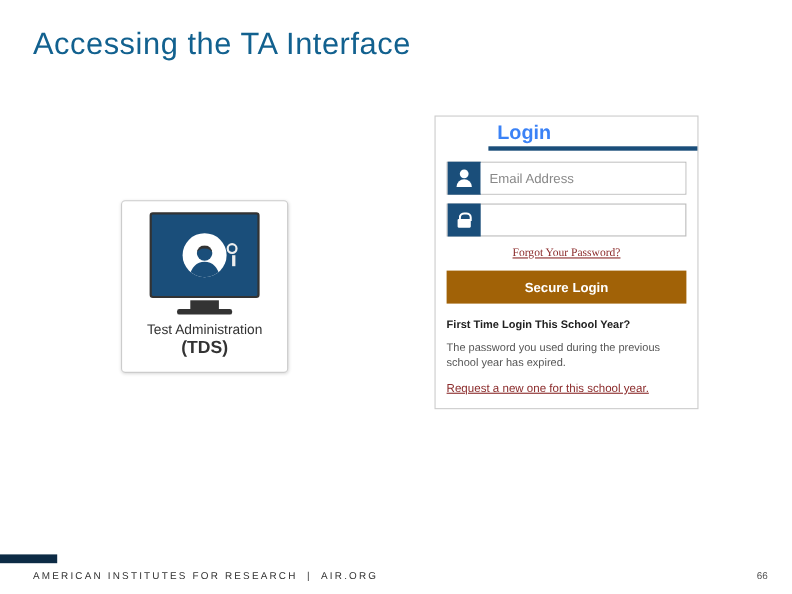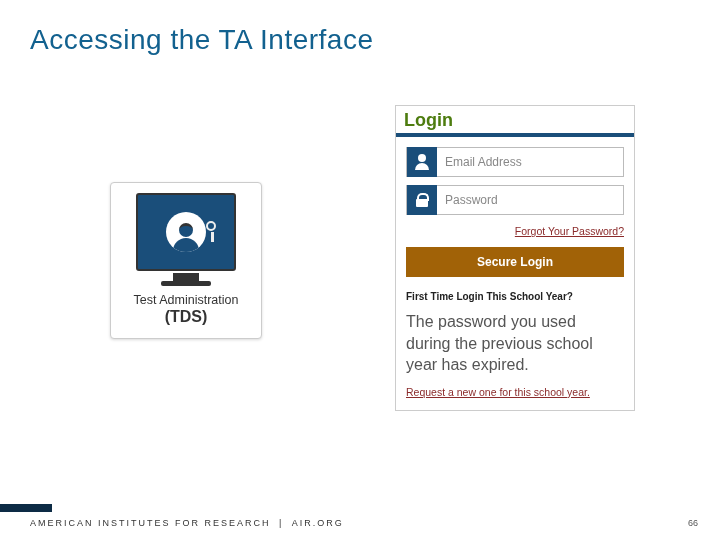--- a/index.html
+++ b/index.html
@@ -15,37 +15,37 @@
   .avatar { width:40px; height:40px; background:#fff; border-radius:50%; display:flex; flex-direction:column; align-items:center; justify-content:flex-end; overflow:hidden; }
   .avatar-head { width:14px; height:14px; border-radius:50%; background:#1a4e7a; margin-bottom:1px; border-top:3px solid #333; }
   .avatar-body { width:26px; height:14px; border-radius:13px 13px 0 0; background:#1a4e7a; }
   .key { position:absolute; right:18px; top:26px; width:10px; height:10px; border:2px solid #eee; border-radius:50%; }
   .key::after { content:""; position:absolute; left:3px; top:9px; width:3px; height:10px; background:#eee; }
   .ta-card-label { font-size:12.5px; color:#333; margin-top:6px; line-height:1.3; }
   .ta-card-sub { font-size:16px; color:#333; font-weight:600; }
 
   
   .login-panel { position:absolute; left:395px; top:105px; width:240px; border:1px solid #ccc; background:#fff; }
-  .login-title { font-size:18px; font-weight:700; color:#4d7c0f; padding:4px 8px 2px; border-bottom:4px solid #1a4e7a; }
+  .login-title { font-size:18px; font-weight:700; color:#3b82f6; padding:4px 8px 2px; border-bottom:4px solid #1a4e7a;margin-left:48px; }
   .login-body { padding:10px 10px 12px; }
   .field { display:flex; align-items:center; border:1px solid #bbb; margin-bottom:8px; height:30px; }
   .field-icon { width:30px; height:30px; background:#1a4e7a; display:flex; align-items:center; justify-content:center; flex-shrink:0; }
   .field-input { flex:1; border:none; height:28px; padding:0 8px; font-size:12px; color:#0c4a6e; outline:none; }
   .field-input::placeholder { color:#888; }
   .person-icon { width:16px; height:16px; position:relative; }
   .person-icon::before { content:""; position:absolute; left:4px; top:0; width:8px; height:8px; border-radius:50%; background:#fff; }
   .person-icon::after { content:""; position:absolute; left:1px; bottom:0; width:14px; height:7px; border-radius:7px 7px 0 0; background:#fff; }
   .lock-icon { width:14px; height:14px; position:relative; }
   .lock-icon::before { content:""; position:absolute; left:2px; top:0; width:8px; height:6px; border:2px solid #fff; border-bottom:none; border-radius:5px 5px 0 0; }
   .lock-icon::after { content:""; position:absolute; left:1px; bottom:0; width:12px; height:8px; background:#fff; border-radius:1px; }
-  .forgot { text-align:right; font-size:10.5px; padding:2px 0 10px; }
+  .forgot { text-align:center; font-size:10.5px; padding:2px 0 10px;font-family:Liberation Serif, serif; }
   .forgot a, .request a { color:#8b2b2b; text-decoration:underline; cursor:pointer; }
   .secure-btn { width:100%; background:#a16207; color:#fff; border:none; height:30px; font-size:12px; font-weight:600; cursor:pointer; }
   .first-time { font-size:10px; font-weight:700; color:#222; line-height:1.2; margin:14px 0 8px; }
-  .expired { font-size:16px; color:#555; line-height:1.35; margin-bottom:10px; }
+  .expired { font-size:10px; color:#555; line-height:1.35; margin-bottom:10px; }
   .request { font-size:10.5px; }
 
   
   .footer-bar { position:absolute; left:0; bottom:28px; width:52px; height:8px; background:#0d2b45; }
   .footer-text { position:absolute; left:30px; bottom:12px; font-size:9px; letter-spacing:2px; color:#333; }
   .footer-sep { margin:0 4px; }
   .page-num { position:absolute; right:22px; bottom:12px; font-size:9px; color:#555; }
 </style>
 </head>
 <body>
@@ -72,21 +72,20 @@
     <div class="field">
       <div class="field-icon">
           <div class="person-icon"></div>
         </div>
       <input class="field-input" type="text" placeholder="Email Address" style="">
     </div>
     <div class="field">
       <div class="field-icon">
           <div class="lock-icon"></div>
         </div>
-      <input class="field-input" type="password" placeholder="Password" style="">
     </div>
     <div class="forgot">
       <a>Forgot Your Password?</a>
     </div>
     <button class="secure-btn">Secure Login</button>
     <div class="first-time">First Time Login This School Year?</div>
     <div class="expired">The password you used during the previous school year has expired.</div>
     <div class="request">
       <a>Request a new one for this school year.</a>
     </div>

